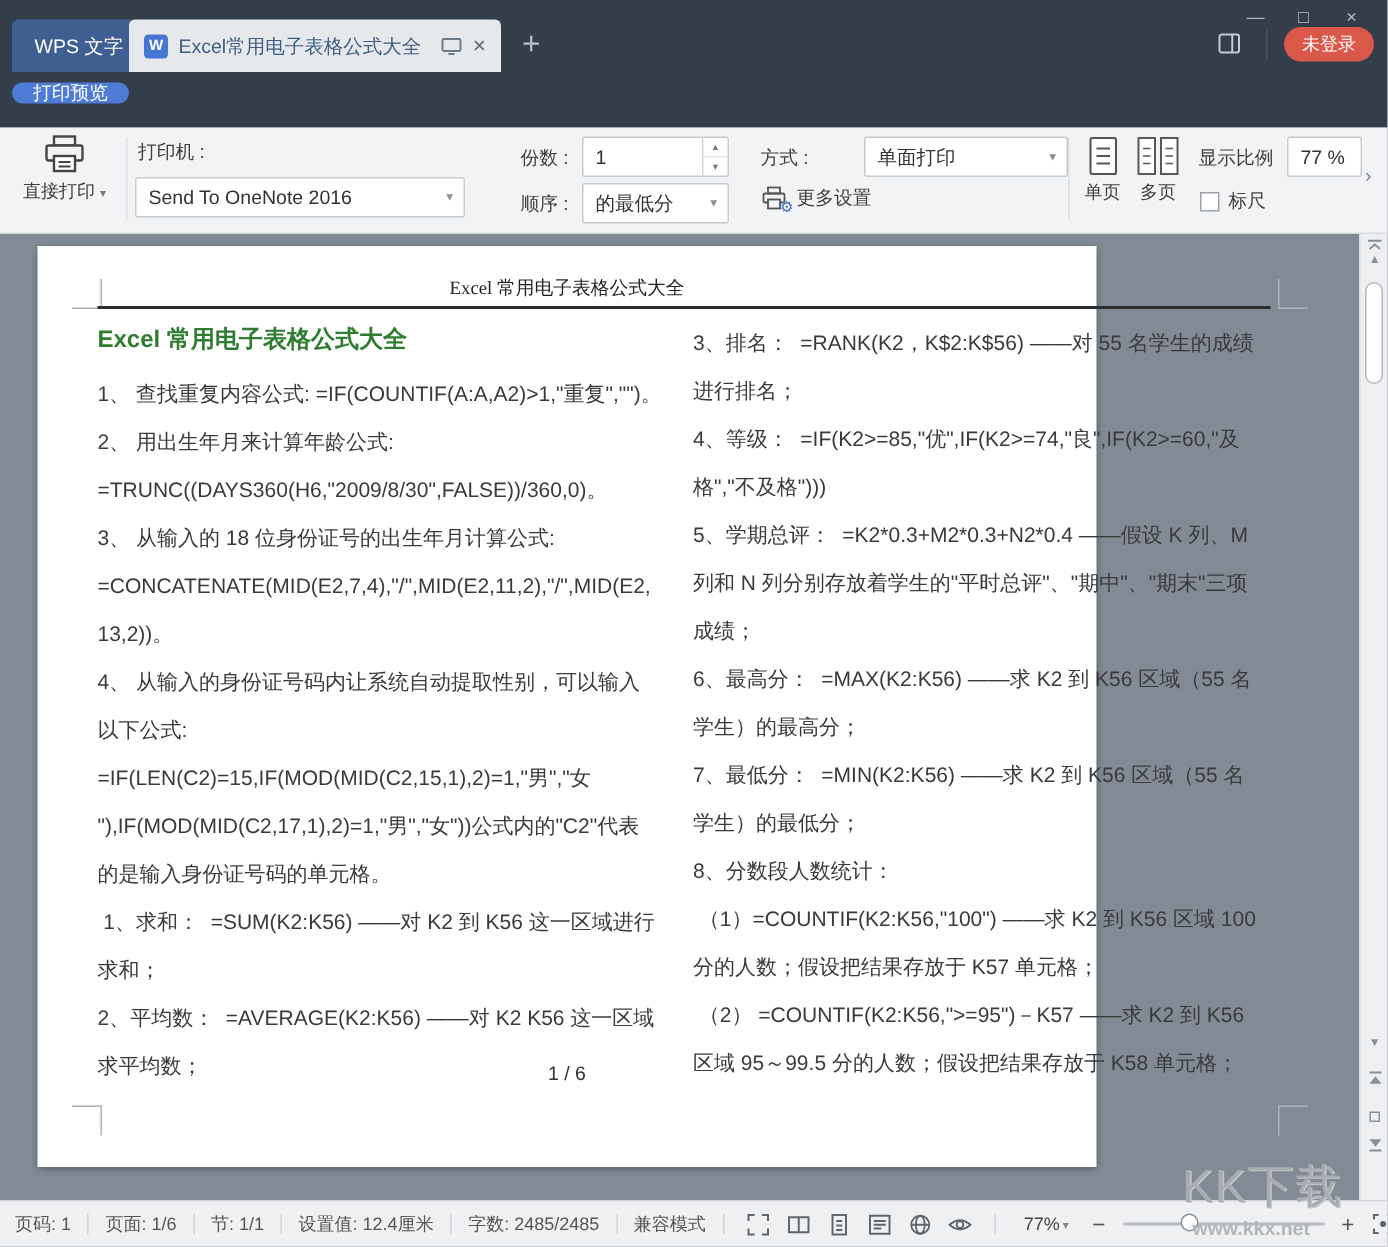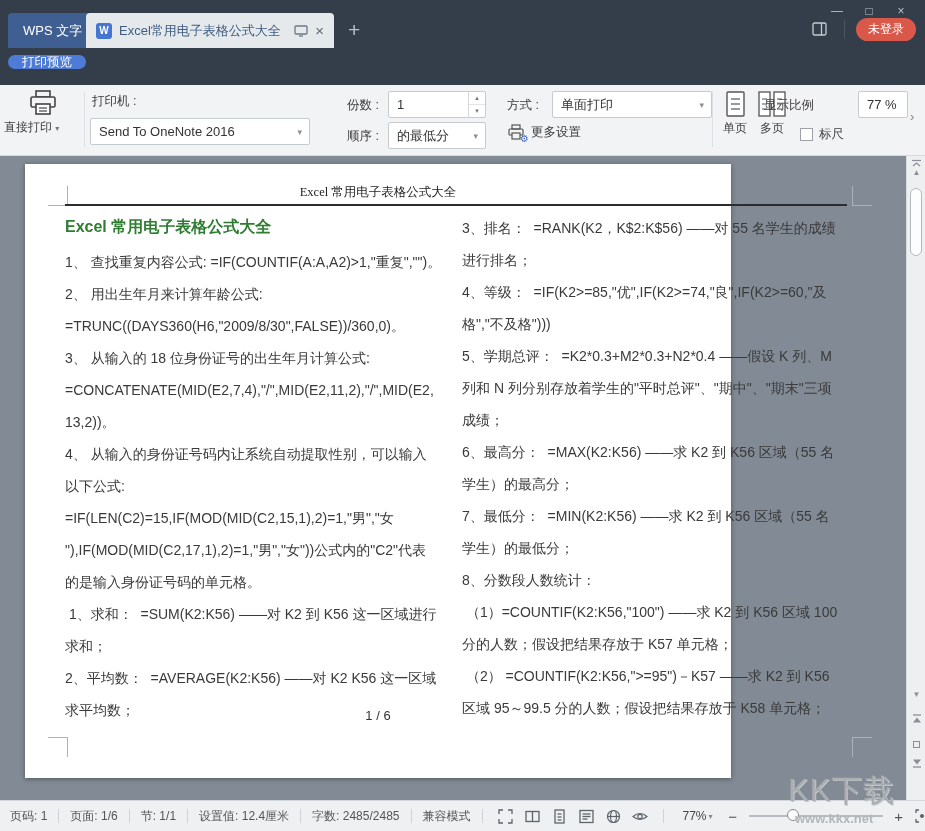--- a/index.html
+++ b/index.html
@@ -23,21 +23,21 @@
   .panel-toggle-icon { position:absolute; left:812px; top:22px; }
   .titlebar-sep { position:absolute; left:844px; top:20px; width:1px; height:19px; background:#4a5560; }
   .login-button { position:absolute; left:856px; top:18px; height:23px; padding:0 12px; background:#d9584a;
                   border-radius:12px; color:#fff; font-size:12px; display:flex; align-items:center; }
   .print-preview-button { position:absolute; left:8px; top:55px; height:14px; padding:0 14px; background:#4d7bd6;
                   border-radius:12px; color:#fff; font-size:12.5px; display:flex; align-items:center; }
 
   
   .toolbar { position:absolute; left:0; top:85px; width:925px; height:71px; background:#f2f3f5; border-bottom:1px solid #d7dade; }
   .toolbar .lbl { position:absolute; font-size:12.5px; color:#3e3e3e; }
-  .direct-print { position:absolute; left:4px; top:4px; width:78px; }
+  .direct-print { position:absolute; left:4px; top:4px; width:78px; text-align:center; }
   .direct-print-label { font-size:12px; color:#3e3e3e; margin-top:2px; }
   .dp-arrow { font-size:8px; color:#777; }
   .tb-sep { position:absolute; top:7px; width:1px; height:55px; background:#dcdfe3; }
   .field { position:absolute; height:27px; background:#fff; border:1px solid #c6cbd0; border-radius:2px;
            display:flex; align-items:center; font-size:13px; color:#333; }
   .field .val { padding-left:8px; white-space:nowrap; }
   .dd-arrow { margin-left:auto; padding-right:7px; color:#8a9097; font-size:9px; }
   .spinner { margin-left:auto; width:17px; height:100%; border-left:1px solid #d4d8dc; display:flex; flex-direction:column; }
   .spinner span { flex:1; font-size:7px; color:#777; display:flex; align-items:center; justify-content:center; }
   .spinner span:first-child { border-bottom:1px solid #e2e5e8; }
@@ -172,21 +172,21 @@
     </span>
   </div>
 
   <div class="lbl" style="left:347px;top:43px">顺序 :</div>
   <div class="field" style="left:388px;top:37px;width:98px">
     <span class="val">的最低分</span>
     <span class="dd-arrow">▾</span>
   </div>
 
   <div class="lbl" style="left:507px;top:12px">方式 :</div>
-  <div class="field" style="left:552px;top:6px;width:160px">
+  <div class="field" style="left:576px;top:6px;width:136px">
     <span class="val">单面打印</span>
     <span class="dd-arrow">▾</span>
   </div>
 
   <div class="more-settings">
     <span class="ms-icon">
       <svg width="18" height="17" viewBox="0 0 18 17">
         <rect x="5" y="1" width="8" height="4" fill="none" stroke="#555" stroke-width="1.2"></rect>
         <rect x="2" y="5" width="14" height="6" rx="1" fill="none" stroke="#555" stroke-width="1.2"></rect>
         <rect x="5" y="9" width="8" height="6" fill="#f2f3f5" stroke="#555" stroke-width="1.2"></rect>
@@ -214,21 +214,21 @@
         <line x1="4" y1="13" x2="9" y2="13" stroke="#555"></line>
         <line x1="4" y1="18" x2="9" y2="18" stroke="#555"></line>
       <rect x="16" y="1" width="11" height="24" fill="#fff" stroke="#555" stroke-width="1.3"></rect>
       <line x1="19" y1="8" x2="24" y2="8" stroke="#555"></line>
         <line x1="19" y1="13" x2="24" y2="13" stroke="#555"></line>
         <line x1="19" y1="18" x2="24" y2="18" stroke="#555"></line>
     </svg>
     <div class="cap">多页</div>
   </div>
 
-  <div class="lbl" style="left:764px;top:12px">显示比例</div>
+  <div class="lbl" style="left:799px;top:12px">显示比例</div>
   <div class="field" style="left:858px;top:6px;width:50px">
     <span class="val">77 %</span>
   </div>
   <div class="ruler-check">
     <span class="checkbox"></span>
     <span class="ruler-label">标尺</span>
   </div>
   <span class="toolbar-expand">›</span>
 </div>
 

